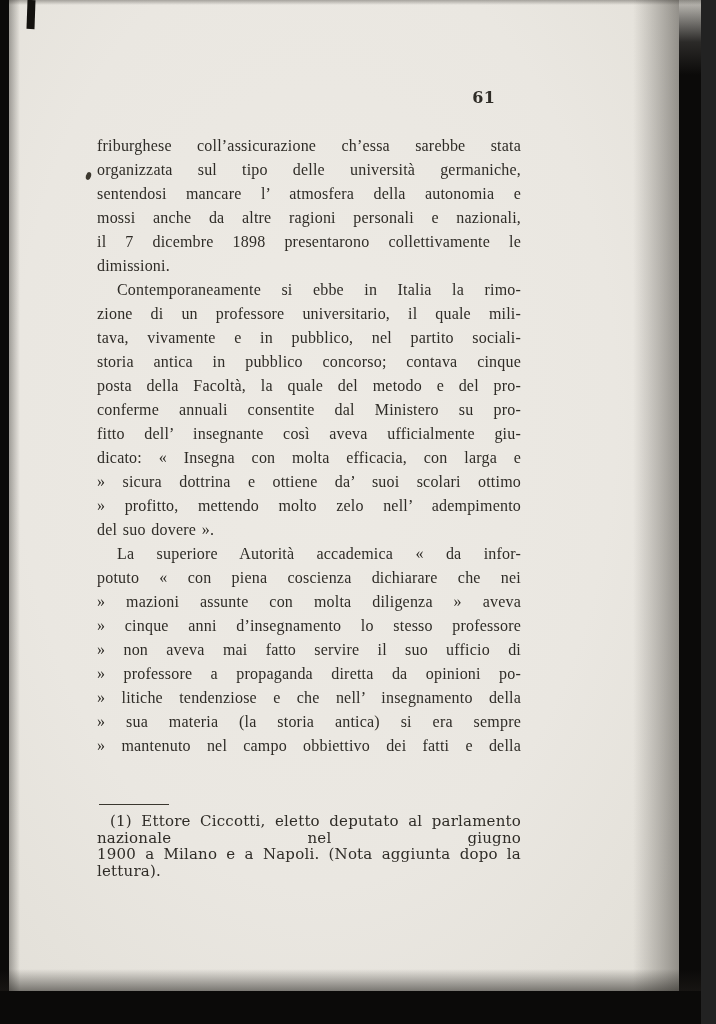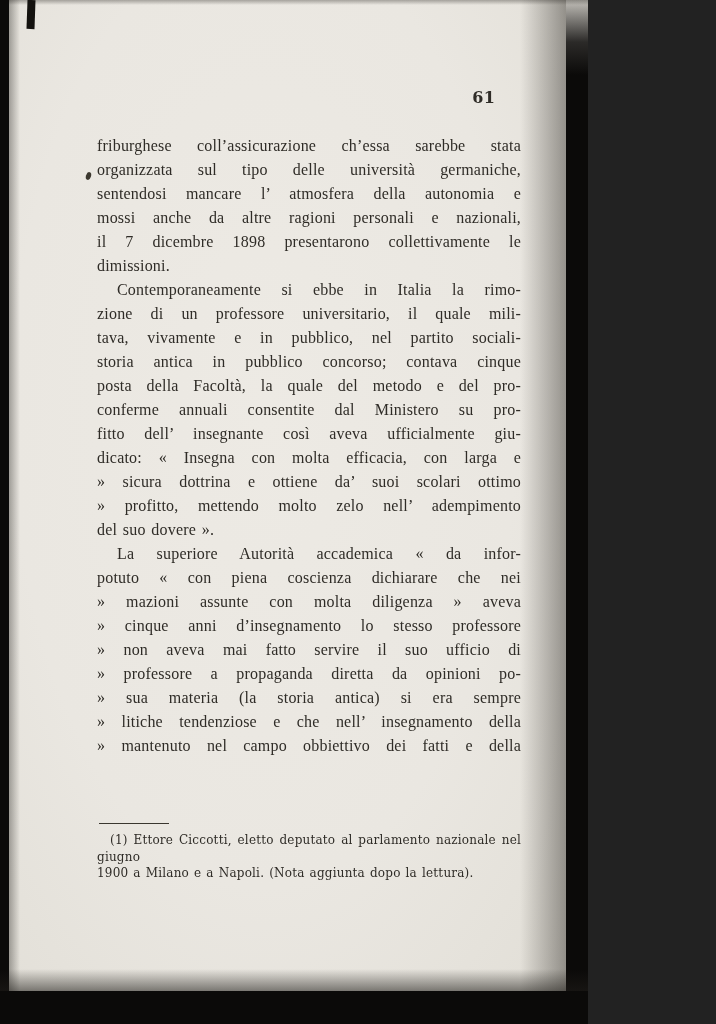--- a/index.html
+++ b/index.html
@@ -3,21 +3,21 @@
 <meta charset="utf-8">
 <style>
   :root{
     --paper:#eae7e1;
     --ink:#2f2c27;
     --edge:#0b0a09;
   }
   html,body{margin:0;padding:0;background:#222;}
   .scan{
     position:relative;
-    width:588px;height:1024px;
+    width:701px;height:1024px;
     overflow:hidden;
     background:radial-gradient(ellipse at 45% 40%, #edeae4 0%, var(--paper) 55%, #e0ddd5 100%);
     font-family:"DejaVu Serif","Liberation Serif",serif;
     color:var(--ink);
   }
   
   .artifact{position:absolute;pointer-events:none;}
   .edge-left{left:0;top:0;width:9px;height:100%;background:var(--edge);}
   .edge-left-shadow{left:9px;top:0;width:11px;height:100%;
     background:linear-gradient(to right, rgba(40,38,34,.38), rgba(40,38,34,0));}
@@ -42,22 +42,22 @@
     text-align:right;padding-right:26px;margin-bottom:26px;
     font-weight:bold;font-size:16px;line-height:20px;
   }
   .para{margin:0;font-family:Liberation Serif, serif;}
   .para .line{display:block;text-align:justify;text-align-last:justify;}
   .para .line.last{text-align-last:left;}
   .para.indent .line:first-child{text-indent:20px;}
   .line sup{font-size:11px;line-height:0;position:relative;top:-4px;letter-spacing:0;}
   
   .footnote{
-    position:absolute;left:97px;top:823px;width:424px;
-    font-size:12px;line-height:16.5px;letter-spacing:.2px;word-spacing:1px;
+    position:absolute;left:97px;top:804px;width:424px;
+    font-size:15px;line-height:16.5px;letter-spacing:.2px;word-spacing:1px;
   }
   .footnote-rule{width:70px;height:1px;background:#3a372f;margin:0 0 8px 2px;}
   .footnote .line{display:block;text-align:justify;text-align-last:justify;}
   .footnote .line.last{text-align-last:left;}
   .footnote .line:first-child{text-indent:13px;}
 </style>
 </head>
 <body>
 
 <div class="scan">
@@ -96,22 +96,22 @@
           <span class="line">» profitto, mettendo molto zelo nell’ adempimento</span>
           <span class="line last">del suo dovere ».</span>
         </div>
         <div class="para indent">
           <span class="line">La superiore Autorità accademica « da infor-</span>
           <span class="line">potuto « con piena coscienza dichiarare che nei</span>
           <span class="line">» mazioni assunte con molta diligenza » aveva</span>
           <span class="line">» cinque anni d’insegnamento lo stesso professore</span>
           <span class="line">» non aveva mai fatto servire il suo ufficio di</span>
           <span class="line">» professore a propaganda diretta da opinioni po-</span>
+          <span class="line">» litiche tendenziose e che nell’ insegnamento della</span>
           <span class="line">» sua materia (la storia antica) si era sempre</span>
-          <span class="line">» litiche tendenziose e che nell’ insegnamento della</span>
           <span class="line">» mantenuto nel campo obbiettivo dei fatti e della</span>
         </div>
       </div>
   </div>
 
   <div class="footnote">
     <div class="footnote-rule"></div>
     <div>
         <span class="line">(1) Ettore Ciccotti, eletto deputato al parlamento nazionale nel giugno</span>
         <span class="line last">1900 a Milano e a Napoli. (Nota aggiunta dopo la lettura).</span>

